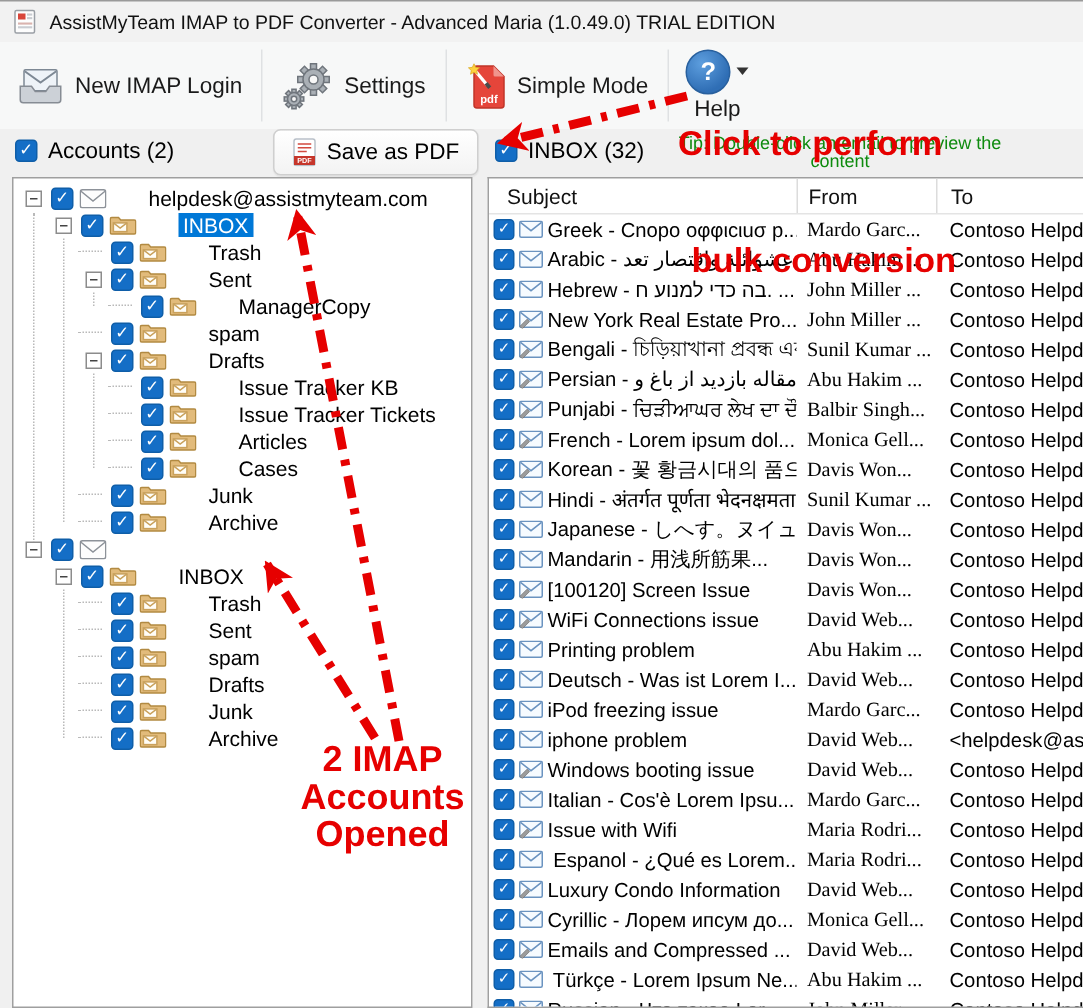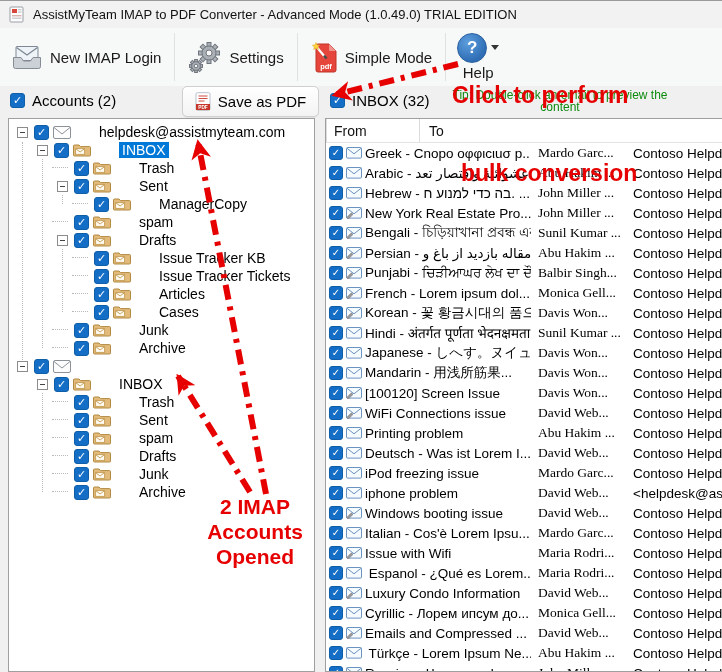--- a/index.html
+++ b/index.html
@@ -89,38 +89,38 @@
   .lrow .cell{box-sizing:border-box;overflow:hidden;white-space:pre;height:100%;display:flex;align-items:center;}
   .cell.sub{width:205px;padding-left:3px;gap:3px;}
   .cell.from{width:93px;padding-left:7px;font-family:Liberation Serif, serif;}
   .cell.to{flex:1;padding-left:9px;}
   .cb.sm{width:14px;height:14px;line-height:12px;font-size:10px;}
   .micon{width:16px;height:12px;flex:none;display:inline-flex;}
   
   .anno{position:absolute;color:var(--red,#e60000);font-weight:bold;z-index:51;}
   .anno.bulk{left:452px;top:30px;font-size:23px;line-height:26px;white-space:pre;}
   .anno.bulk .l2{padding-left:9px;}
-  .anno.accs{left:188px;top:494px;width:134px;text-align:center;font-size:21px;line-height:25px;}
+  .anno.accs{left:188px;top:494px;width:134px;text-align:center;font-size:24px;line-height:25px;}
   #arrows{position:absolute;left:0;top:0;z-index:50;pointer-events:none;}
 </style>
 </head>
 <body style="--accent: #146ec6; --sel: #0078d7; --red: #e60000; --tipgreen: #0e8b0e;">
 
 <div class="titlebar">
   <span style="display:inline-flex;">
     <svg width="15" height="17" viewBox="0 0 15 17">
       <rect x="1" y="1" width="13" height="15" rx="1" fill="#fdfdfd" stroke="#9a9fa5"></rect>
       <rect x="3" y="3" width="5" height="4" fill="#d8453a"></rect>
       <rect x="9" y="3" width="3.5" height="1.4" fill="#c9ccd1"></rect>
       <rect x="9" y="5.4" width="3.5" height="1.4" fill="#c9ccd1"></rect>
       <rect x="3" y="9" width="9.5" height="1.4" fill="#d9b3ae"></rect>
       <rect x="3" y="11.5" width="9.5" height="1.4" fill="#c9ccd1"></rect>
     </svg>
   </span>
-  <span class="apptitle">AssistMyTeam IMAP to PDF Converter - Advanced Mode (1.0.49.0) TRIAL EDITION</span>
+  <span class="apptitle">AssistMyTeam IMAP to PDF Converter - Advanced Maria (1.0.49.0) TRIAL EDITION</span>
 </div>
 
 <div class="toolbar">
   <div class="tbtn">
     <span style="display:inline-flex;">
       <svg width="32" height="27" viewBox="0 0 32 27">
         <rect x="5" y="2.5" width="22" height="14" rx="1" fill="#eef3f8" stroke="#7d8894"></rect>
         <path d="M5.5 3.5 L16 11 L26.5 3.5" fill="none" stroke="#7d8894" stroke-width="1.3"></path>
         <path d="M2.5 13.5 h7.5 l2.5 3.5 h7 l2.5 -3.5 h7.5 v9 q0 2 -2 2 h-23 q-2 0 -2 -2 z" fill="#ccd1d7" stroke="#868c94"></path>
       </svg>
@@ -456,20 +456,21 @@
     <path d="M2.6 4.6 L7.1 8 L11.6 4.6" fill="none" stroke="#c9a15c"></path>
   </svg>
         </span>
         <span class="tlabel">Archive</span>
       </div>
     </div>
 </div>
 
 <div class="listpanel">
   <div class="lheader">
+    <div class="hc c1">Subject</div>
     <div class="hc c2">From</div>
     <div class="hc c3">To</div>
   </div>
   <div id="list-rows">
       <div class="lrow">
         <div class="cell sub"><span class="cb sm">✓</span><span class="micon"><svg width="16" height="12" viewBox="0 0 16 12">
     <rect x="0.5" y="0.5" width="15" height="10.6" rx="1" fill="#f6fbff" stroke="#6a93c0"></rect>
     <path d="M1 1.3 L8 6.8 L15 1.3" fill="none" stroke="#6a93c0"></path>
 
   </svg></span><span>Greek - Cnopo οφφιcιuσ p...</span></div>

